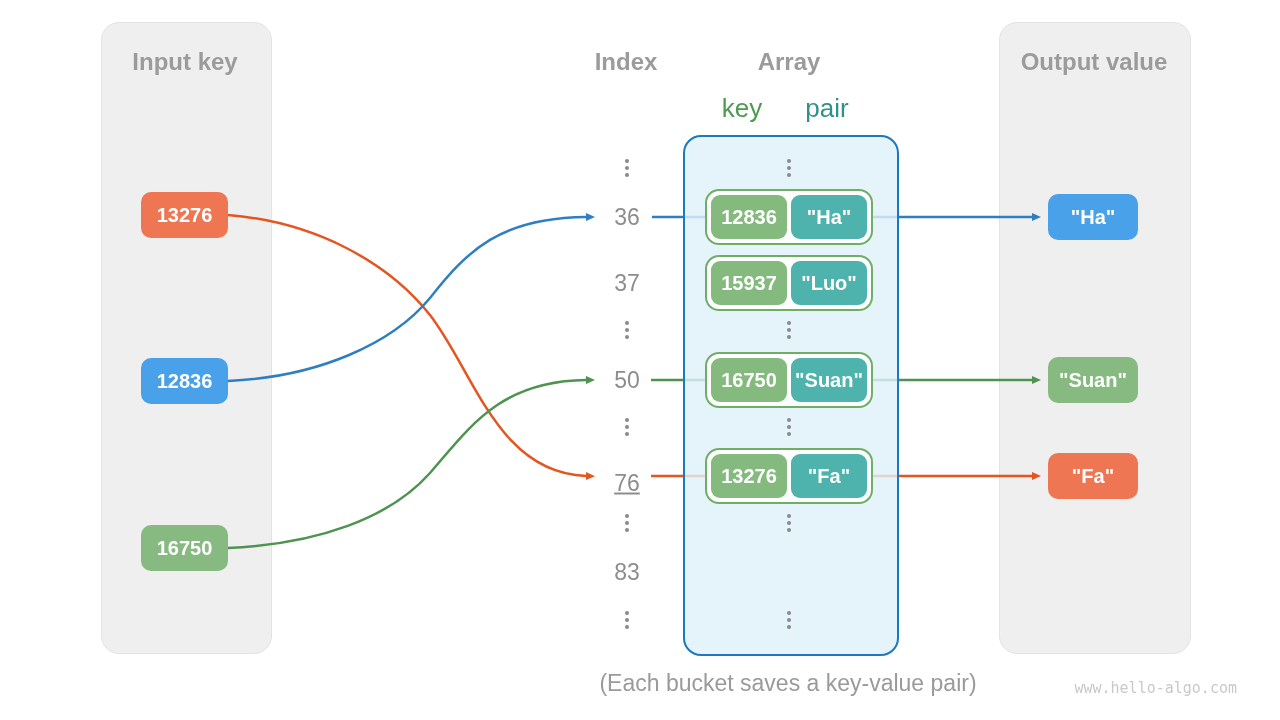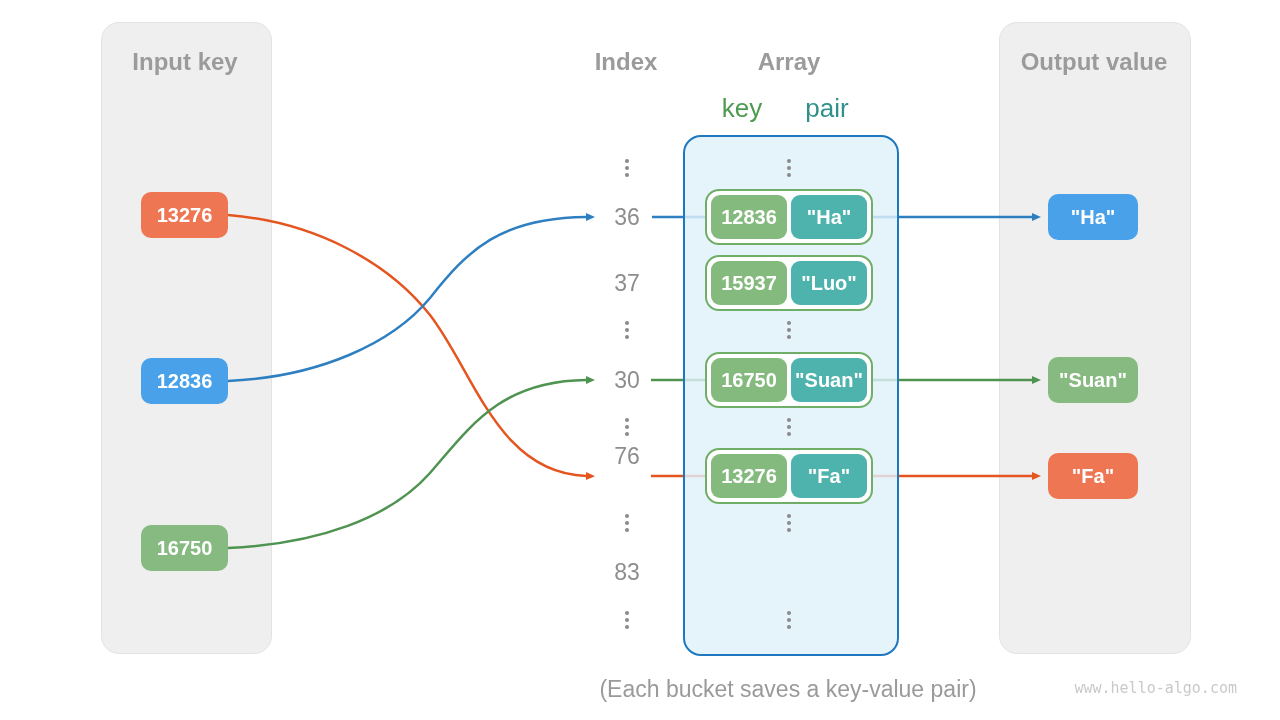--- a/index.html
+++ b/index.html
@@ -65,21 +65,21 @@
     color:#fff;font-weight:700;font-size:20px;z-index:4;transform:translateY(-50%);white-space:nowrap;
   }
   .kbox.in{left:141px;width:87px;height:46px;}
   .kbox.out{left:1048px;width:90px;height:46px;}
   .bg-coral{background:#ee7652;}
   .bg-blue{background:#49a1e9;}
   .bg-green{background:#86ba80;}
   
   .caption{
     position:absolute;left:788px;top:683px;transform:translate(-50%,-50%);
-    font-size:23px;color:#9a9a9a;white-space:nowrap;z-index:4;margin-top:6px;
+    font-size:23px;color:#9a9a9a;white-space:nowrap;z-index:4;
   }
   .watermark{
     position:absolute;right:43px;top:679px;font-family:"DejaVu Sans Mono", monospace;
     font-size:15px;color:#c9c9c9;z-index:4;white-space:nowrap;
   }
 </style>
 </head>
 <body>
 
 <div class="stage">
@@ -128,27 +128,27 @@
       <i></i>
       <i></i>
     </div>
   <div class="idx" style="top:217px;">36</div>
   <div class="idx" style="top:283px;">37</div>
   <div class="vdots" style="left:627px;top:330px;">
       <i></i>
       <i></i>
       <i></i>
     </div>
-  <div class="idx" style="top:380px;">30</div>
+  <div class="idx" style="top:380px;">50</div>
   <div class="vdots" style="left:627px;top:427px;">
       <i></i>
       <i></i>
       <i></i>
     </div>
-  <div class="idx" style="top:456px;">76</div>
+  <div class="idx" style="top:483px;text-decoration:underline;">76</div>
   <div class="vdots" style="left:627px;top:523px;">
       <i></i>
       <i></i>
       <i></i>
     </div>
   <div class="idx" style="top:572px;">83</div>
   <div class="vdots" style="left:627px;top:620px;">
       <i></i>
       <i></i>
       <i></i>

